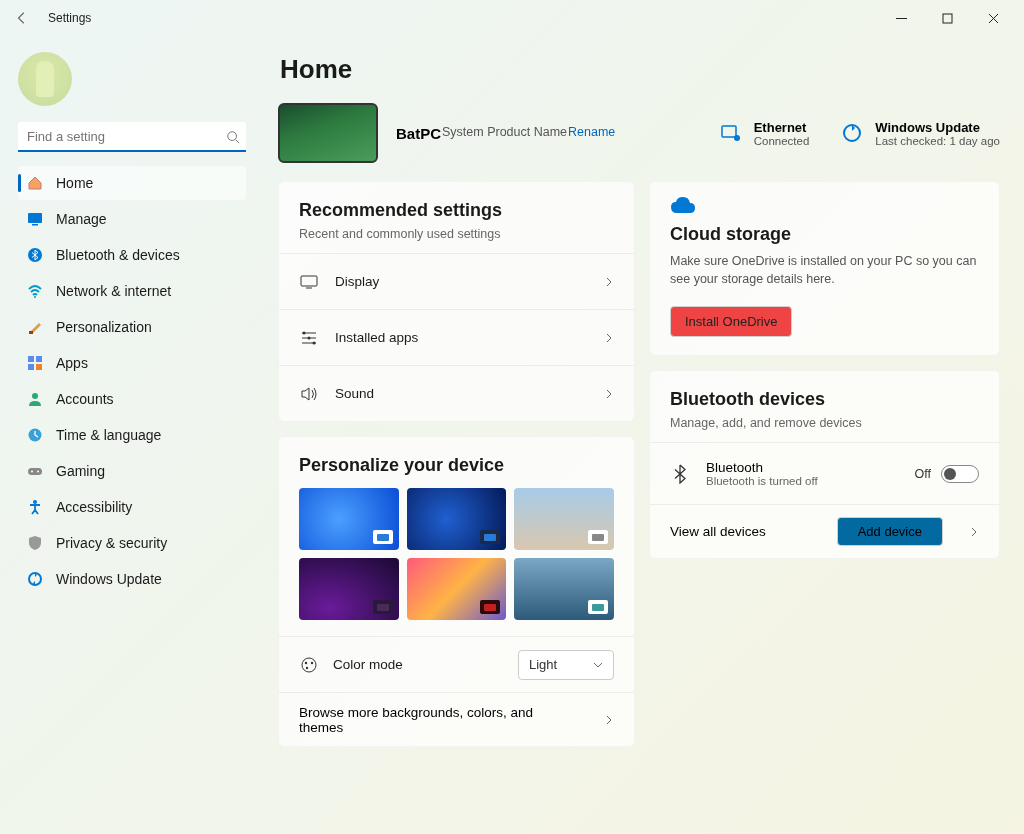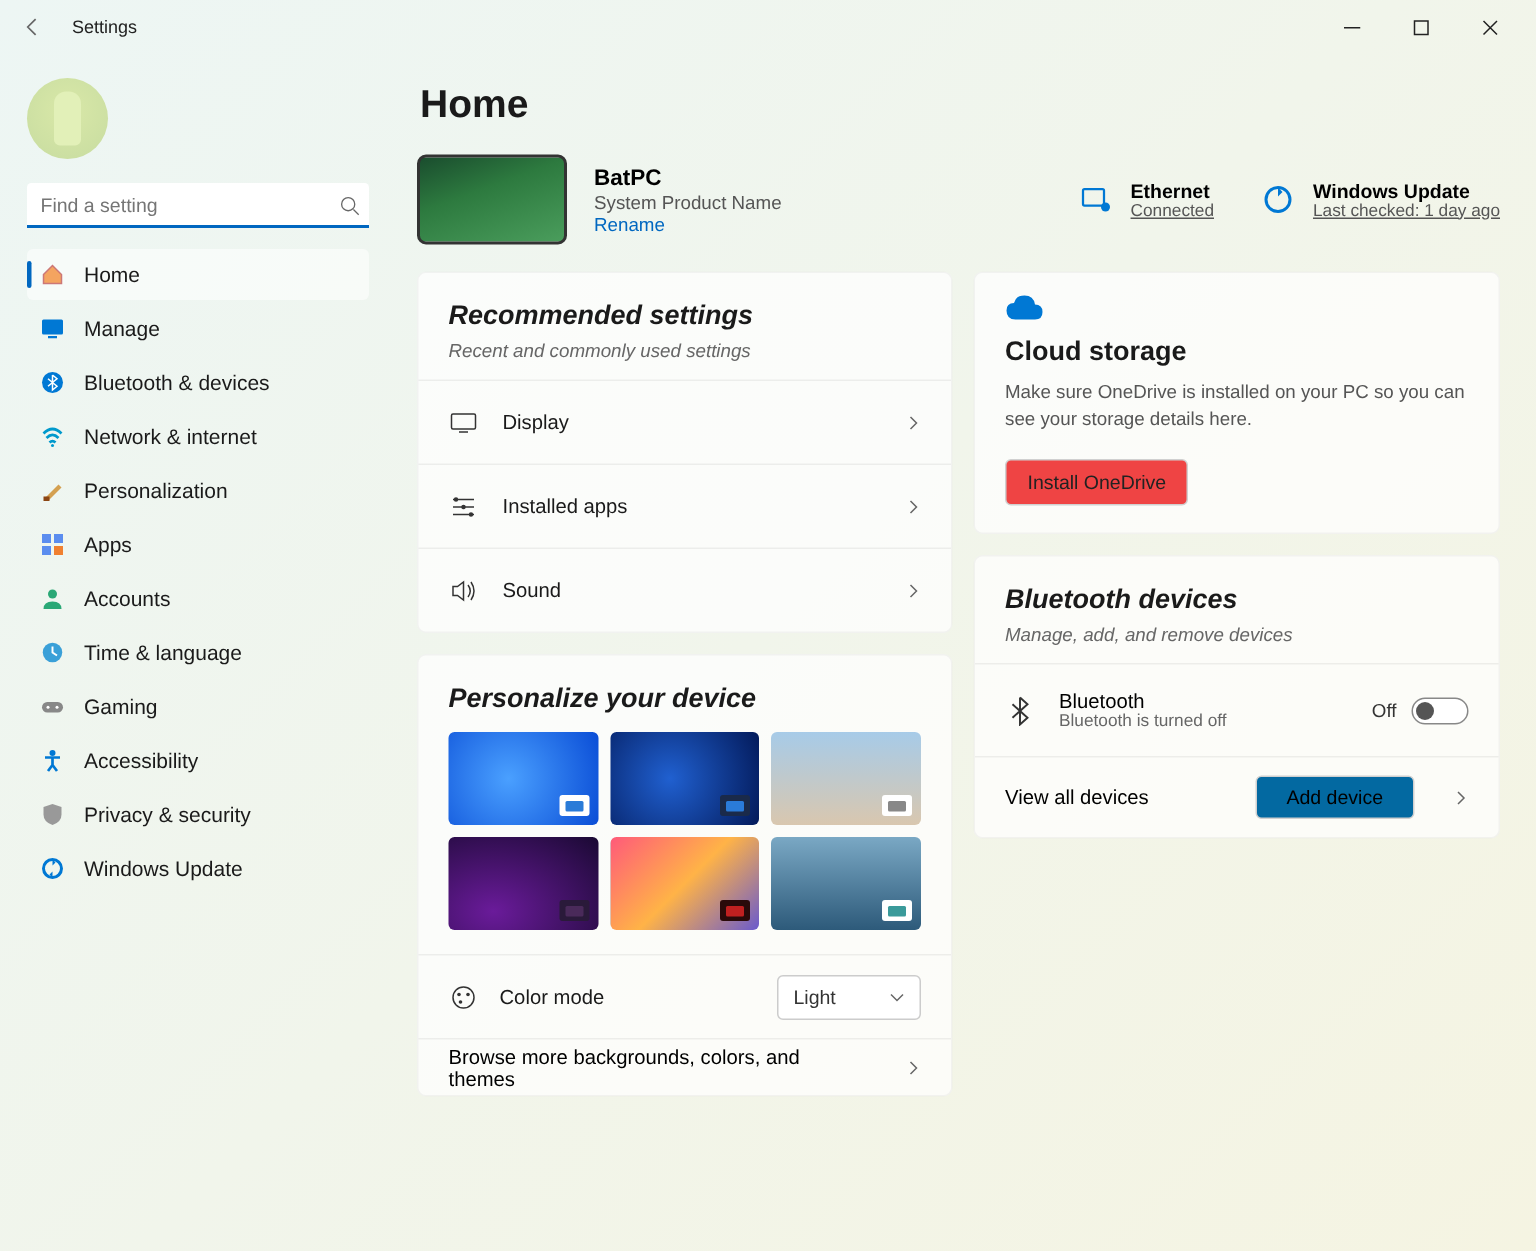--- a/index.html
+++ b/index.html
@@ -20,55 +20,55 @@
 .search-icon-btn { position: absolute; right: 6px; top: 50%; transform: translateY(-50%); color: #555; }
 .nav { list-style: none; display: flex; flex-direction: column; gap: 2px; }
 .nav-item { display: flex; align-items: center; gap: 12px; height: 34px; padding: 0 8px; border-radius: 4px; font-size: 14px; color: #1a1a1a; cursor: default; position: relative; }
 .nav-item.active { background: rgba(255,255,255,0.55); }
 .nav-item.active::before { content: ""; position: absolute; left: 0; top: 8px; bottom: 8px; width: 3px; background: #0067c0; border-radius: 2px; }
 .nav-icon { width: 18px; height: 18px; display: inline-flex; align-items: center; justify-content: center; }
 .content { flex: 1; padding: 8px 24px 20px 18px; overflow-y: auto; }
 .page-title { font-size: 26px; font-weight: 600; margin: 10px 0 18px 2px; color: #1a1a1a; }
 .device-row { display: flex; align-items: center; gap: 18px; margin-bottom: 18px; }
 .device-thumb { width: 100px; height: 60px; border-radius: 6px; background: linear-gradient(160deg,#1a4d2e,#2d7a3f 40%,#4a9d5c); border: 2px solid #333; }
-.device-info { display: flex; flex-direction: column; gap: 1px; }
+.device-info { display: flex; flex-direction: row; gap: 1px; text-align: center; }
 .device-name { font-size: 15px; font-weight: 600; }
 .device-sub { font-size: 12.5px; color: #555; }
 .rename { font-size: 12.5px; color: #0067c0; cursor: pointer; }
 .status-group { margin-left: auto; display: flex; gap: 30px; align-items: center; }
 .status-item { display: flex; gap: 10px; align-items: flex-start; }
 .status-icon { width: 26px; height: 26px; display: flex; align-items: center; justify-content: center; }
 .status-text { display: flex; flex-direction: column; }
 .status-title { font-size: 13px; font-weight: 600; }
-.status-sub { font-size: 11.5px; color: #555; text-decoration: underline; }
+.status-sub { font-size: 11.5px; color: #555; }
 .cols { display: flex; gap: 14px; }
 .col-left { width: 357px; display: flex; flex-direction: column; gap: 14px; }
 .col-right { flex: 1; display: flex; flex-direction: column; gap: 14px; }
 .card { background: rgba(255,255,255,0.72); border-radius: 6px; border: 1px solid rgba(0,0,0,0.04); }
-.card-head { padding: 18px 20px 12px 20px; font-style: italic; }
+.card-head { padding: 18px 20px 12px 20px; }
 .card-title { font-size: 18px; font-weight: 600; color: #1a1a1a; }
 .card-sub { font-size: 12.5px; color: #666; margin-top: 6px; }
 .setting-row { display: flex; align-items: center; padding: 0 20px; height: 56px; border-top: 1px solid rgba(0,0,0,0.06); gap: 16px; }
 .setting-row:first-of-type { border-top: 1px solid rgba(0,0,0,0.06); }
 .setting-icon { width: 20px; color: #333; display:flex; justify-content:center; }
 .setting-label { font-size: 13.5px; color: #1a1a1a; }
 .chev { margin-left: auto; color: #666; }
 .themes { display: grid; grid-template-columns: repeat(3, 1fr); gap: 8px; padding: 0 20px 16px 20px; }
 .theme { height: 62px; border-radius: 4px; position: relative; overflow: hidden; }
 .theme-tag { position: absolute; right: 6px; bottom: 6px; width: 20px; height: 14px; background: #fff; border-radius: 2px; display:flex; align-items:center; justify-content:center; }
 .theme-tag span { display:block; width:12px; height:7px; border-radius:1px; }
 .theme1 { background: radial-gradient(circle at 40% 50%, #4aa0ff, #0a4dd6); }
 .theme2 { background: radial-gradient(circle at 40% 50%, #2060d0, #031a5a); }
 .theme3 { background: linear-gradient(#a7cbe8, #d9c7af); }
 .theme4 { background: radial-gradient(ellipse at 30% 80%, #6a1b9a, #1a0933); }
 .theme5 { background: linear-gradient(135deg, #ff5a7a, #ffb347, #6a5acd); background-color:#0a0a0a; }
 .theme6 { background: linear-gradient(#7aa8c4, #2d5a7a); }
 .color-row { display: flex; align-items: center; padding: 0 20px; height: 56px; border-top: 1px solid rgba(0,0,0,0.06); gap: 14px; }
 .select { margin-left: auto; width: 96px; height: 30px; border: 1px solid #ccc; border-radius: 4px; background: #fff; display: flex; align-items: center; justify-content: space-between; padding: 0 10px; font-size: 13px; color: #333; }
-.browse-row { display: flex; align-items: center; padding: 0 20px; height: 38px; border-top: 1px solid rgba(0,0,0,0.06); font-size: 13.5px; gap: 32px; }
+.browse-row { display: flex; align-items: center; padding: 0 20px; height: 54px; border-top: 1px solid rgba(0,0,0,0.06); font-size: 13.5px; gap: 32px; }
 .cloud-icon { color: #0078d4; margin-bottom: 10px; }
 .cloud-body { padding: 14px 20px 18px 20px; }
 .cloud-desc { font-size: 12.5px; color: #555; margin-top: 8px; line-height: 1.4; }
 .pill-btn { margin-top: 18px; padding: 7px 14px; border: 1px solid #d0d0d0; background: #ef4444; border-radius: 4px; font-size: 13px; color: #222; }
 .bt-row { display: flex; align-items: center; padding: 0 20px; height: 62px; border-top: 1px solid rgba(0,0,0,0.06); gap: 16px; }
 .bt-info { display: flex; flex-direction: column; }
 .bt-name { font-size: 13.5px; }
 .bt-sub { font-size: 11.5px; color: #666; }
 .toggle-wrap { margin-left: auto; display: flex; align-items: center; gap: 10px; }
 .toggle-state { font-size: 12.5px; color: #333; }

